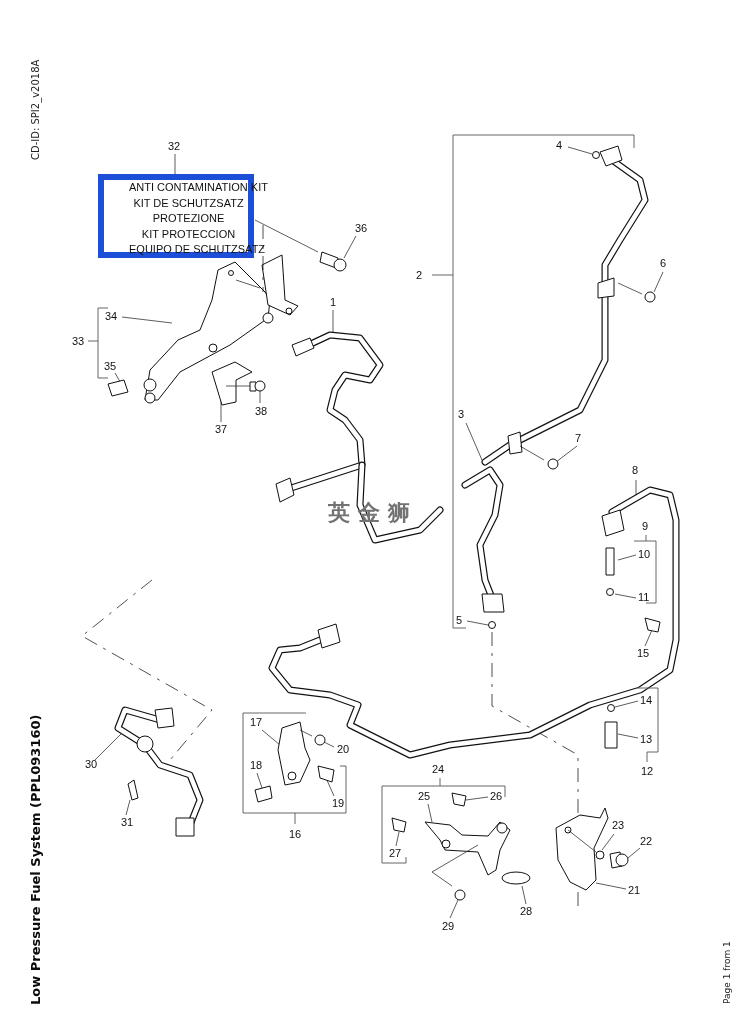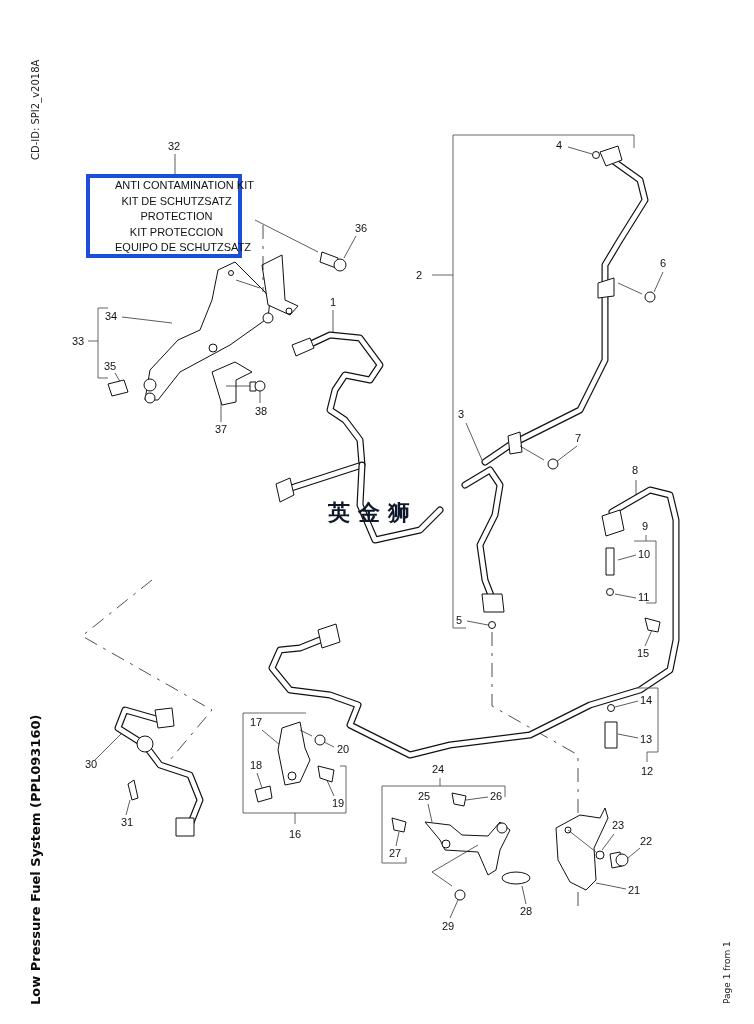--- a/index.html
+++ b/index.html
@@ -9,23 +9,23 @@
   .ln{stroke:#333;stroke-width:0.8;fill:none;}
   .box{stroke:#555;stroke-width:0.9;fill:none;}
   .dash{stroke:#222;stroke-width:0.8;fill:none;stroke-dasharray:14 7 3 7;}
   .pipe{stroke:#111;stroke-width:7;fill:none;stroke-linecap:round;stroke-linejoin:round;}
   .pipein{stroke:#fff;stroke-width:4.6;fill:none;stroke-linecap:round;stroke-linejoin:round;}
   .part{stroke:#111;stroke-width:1;fill:#fff;}
   .side-text{position:absolute;white-space:nowrap;transform-origin:left top;}
   #cdid{left:30px;top:160px;transform:rotate(-90deg);font-size:10px;color:#222;font-family:"DejaVu Sans",sans-serif;}
   #doc-title{left:28px;top:1005px;transform:rotate(-90deg);font-size:13px;font-weight:bold;color:#0b0b0b;font-family:"DejaVu Sans",sans-serif;}
   #page-ind{left:722px;top:1004px;transform:rotate(-90deg);font-size:9px;color:#222;font-family:"DejaVu Sans",sans-serif;}
-  #kit-box{position:absolute;left:86px;top:174px;width:156px;height:84px;border:4px solid #1d4ed8;box-sizing:border-box;background:#fff;padding-left:25px;}
+  #kit-box{position:absolute;left:98px;top:174px;width:156px;height:84px;border:6px solid #1d4ed8;box-sizing:border-box;background:#fff;padding-left:25px;}
   #kit-box div{font-size:11px;line-height:15.5px;color:#111;text-align:center;white-space:nowrap;}
-  #watermark{position:absolute;left:328px;top:498px;font-size:22px;font-weight:bold;color:#0f172a;letter-spacing:8px;font-family:"DejaVu Sans",sans-serif;}
+  #watermark{position:absolute;left:328px;top:498px;font-size:22px;font-weight:bold;color:#737373;letter-spacing:8px;font-family:"DejaVu Sans",sans-serif;}
 </style>
 </head>
 <body>
 
 <div class="side-text" id="cdid">CD-ID: SPI2_v2018A</div>
 <div class="side-text" id="doc-title">Low Pressure Fuel System (PPL093160)</div>
 <div class="side-text" id="page-ind">Page 1 from 1</div>
 
 <svg id="diagram" viewBox="0 0 754 1024" xmlns="http://www.w3.org/2000/svg">
 
@@ -275,18 +275,18 @@
   <g>
     <text class="lbl" x="121" y="826">31</text>
     <line class="ln" x1="126" y1="815" x2="130" y2="800"></line>
     <path class="part" d="M128 784 L134 780 L138 798 L132 800 Z"></path>
   </g>
 </svg>
 
 <div id="kit-box">
   <div>ANTI CONTAMINATION KIT</div>
   <div>KIT DE SCHUTZSATZ</div>
-  <div>PROTECTION</div>
+  <div>PROTEZIONE</div>
   <div>KIT PROTECCION</div>
   <div>EQUIPO DE SCHUTZSATZ</div>
 </div>
 
 <div id="watermark">英金狮</div>
 
 </body></html>

